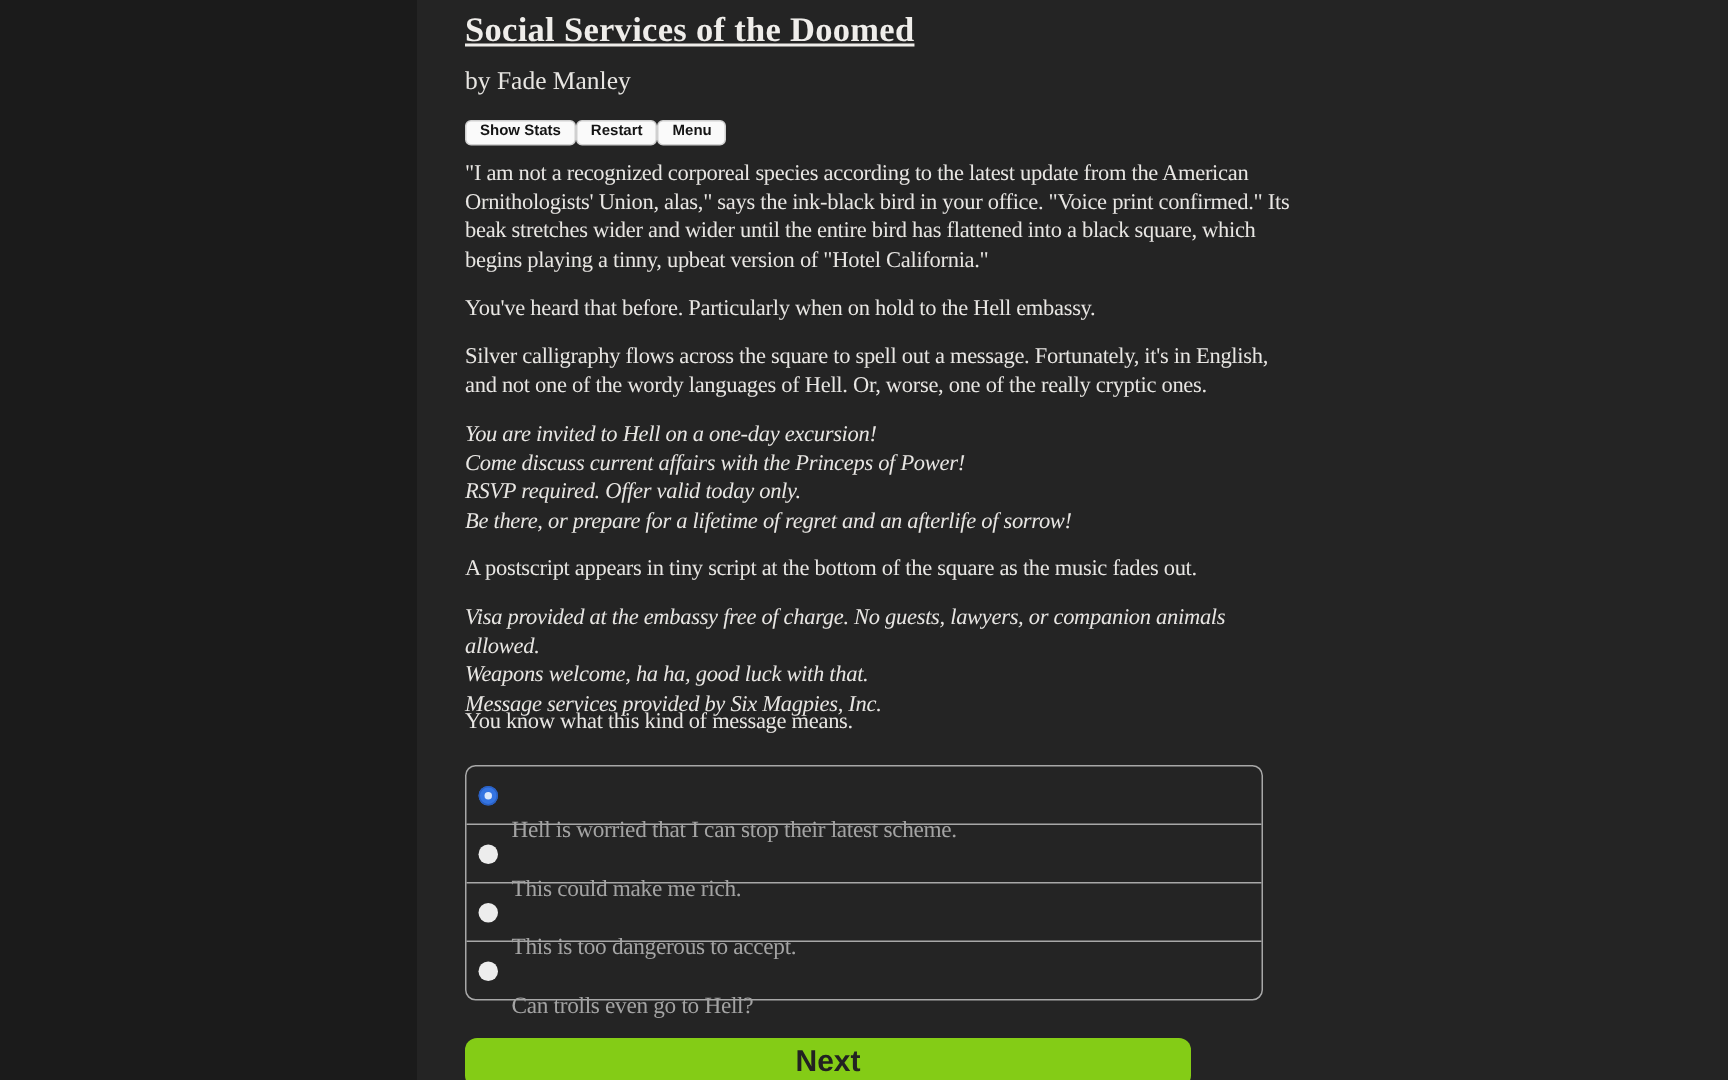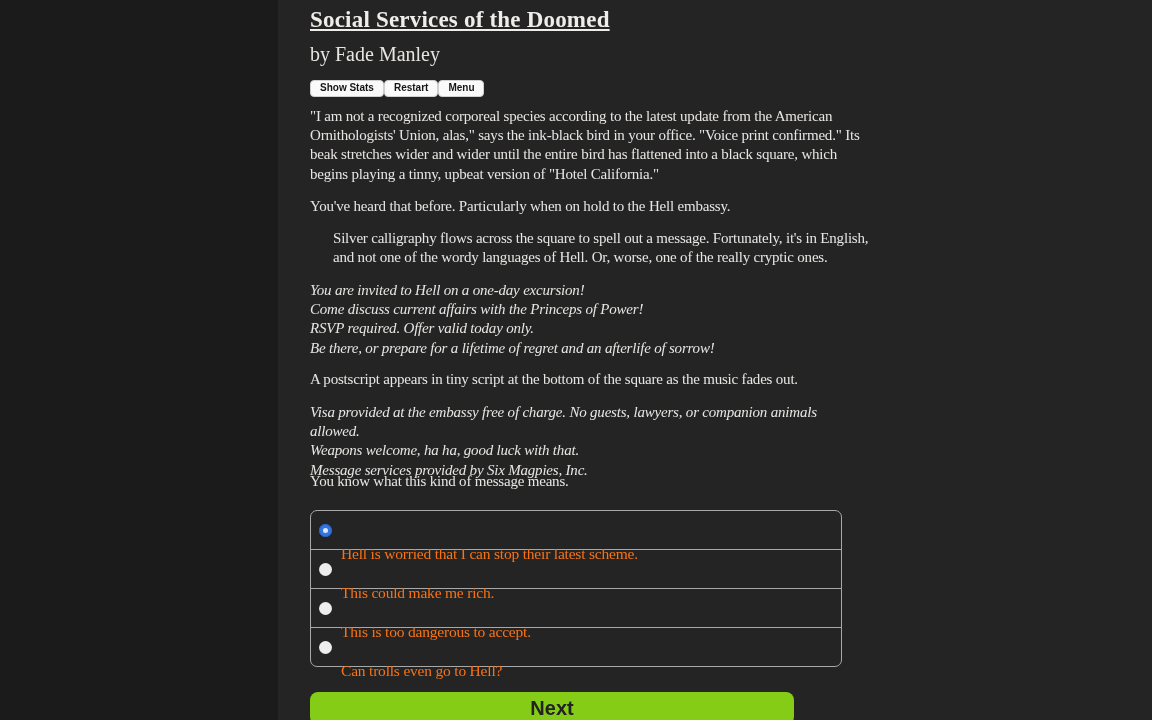--- a/index.html
+++ b/index.html
@@ -21,21 +21,21 @@
   }
   h1.title {
     position: absolute; top: 6px; left: 0; margin: 0;
     font-size: 23px; font-weight: 600; line-height: 28px;
     letter-spacing: 0.2px; color: #efedea;
     font-family: "Liberation Serif", serif;
     text-decoration: underline;
   }
   .byline {
     position: absolute; top: 44px; left: 0;
-    font-size: 20px; line-height: 20px; color: #e8e6e3;
+    font-size: 17px; line-height: 20px; color: #e8e6e3;
   }
   .toolbar {
     position: absolute; top: 80px; left: 0;
     display: flex; gap: 0;
   }
   .tb-btn {
     font-family: "Liberation Sans", sans-serif;
     font-size: 10px; font-weight: 600; color: #141414;
     background: #fafafa;
     border: 1px solid #d0d0d0;
@@ -47,21 +47,21 @@
   #story p {
     position: absolute; left: 0; margin: 0;
     width: 550px;
     font-size: 15px; line-height: 19.2px;
     letter-spacing: -0.2px;
     color: #e8e6e3;
   }
   #story p.italic { font-style: italic; }
   #story p:nth-child(1) { top: 107px; }
   #story p:nth-child(2) { top: 197px; }
-  #story p:nth-child(3) { top: 229px; margin-left: 23px; }
+  #story p:nth-child(3) { top: 229px; }
   #story p:nth-child(4) { top: 281px; }
   #story p:nth-child(5) { top: 370px; }
   #story p:nth-child(6) { top: 403px; }
   #story p:nth-child(7) { top: 472px; }
   .options {
     position: absolute; top: 510px; left: 0;
     width: 530px;
     border: 1px solid #a8a8a8;
     border-radius: 7px;
     background: transparent;
@@ -88,21 +88,21 @@
     content: "";
     position: absolute; left: 4px; top: 4px;
     width: 5px; height: 5px;
     border-radius: 50%;
     background: #dcе9ff;
     background: #dde9fb;
   }
   .opt-label {
     margin-left: 9px;
     font-size: 15.5px; letter-spacing: -0.2px;
-    color: #f97316;
+    color: #a3a3a3;
     margin-top: 48px;
   }
   .next-btn {
     position: absolute; top: 676px; left: 0;
     width: 484px; height: 33px;
     background: #84cc16;
     border: none;
     border-radius: 8px;
     font-family: "Liberation Sans", sans-serif;
     font-size: 20px; font-weight: bold; color: #222;

